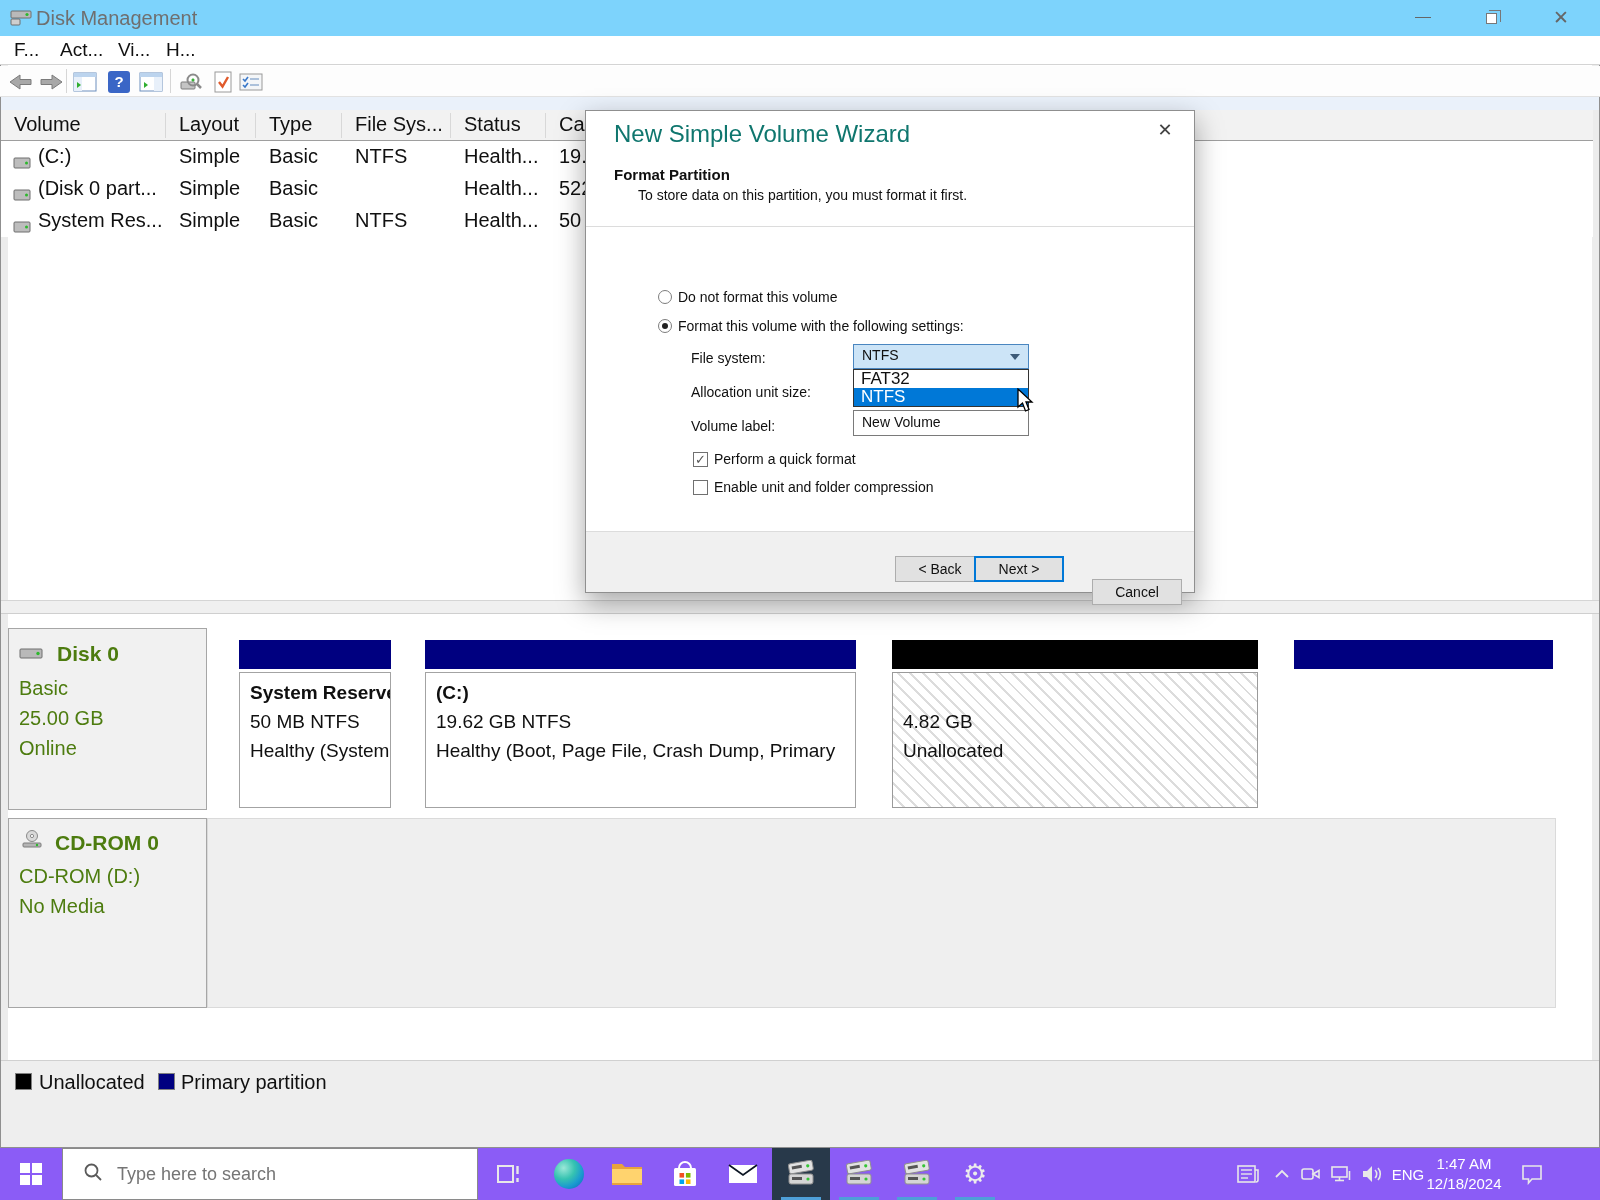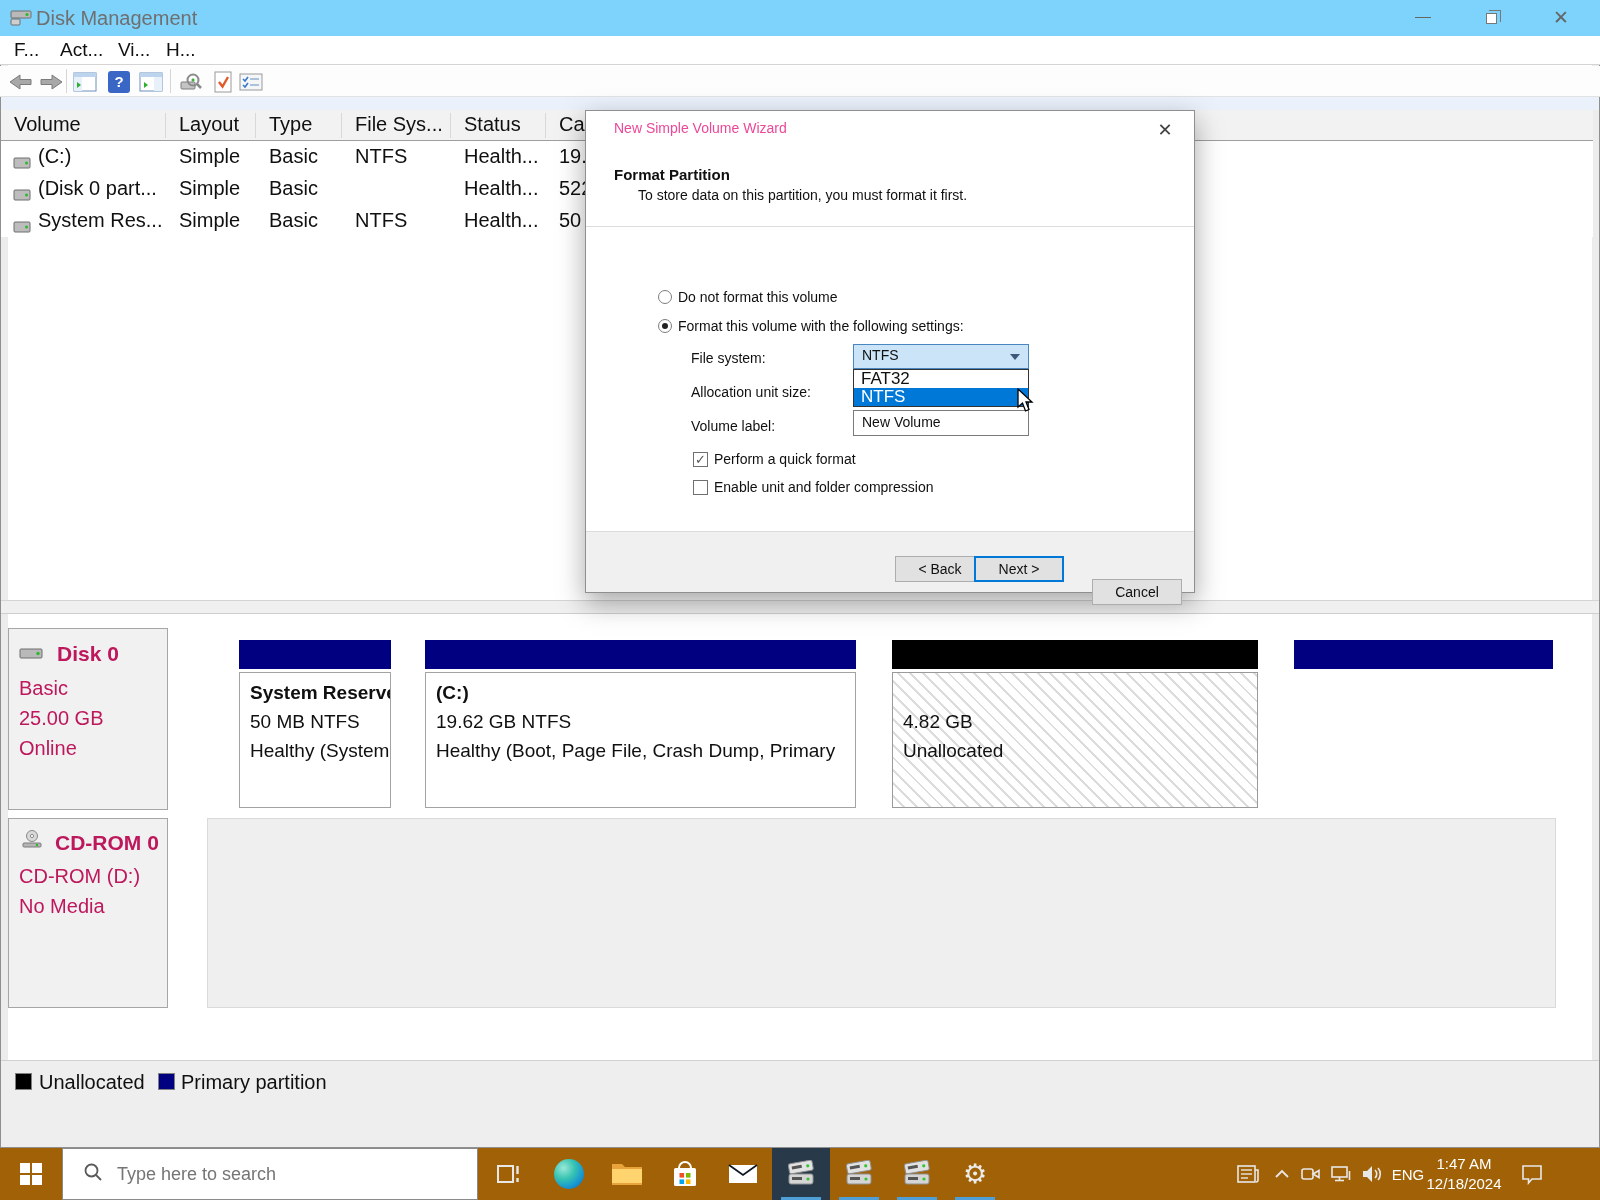--- a/index.html
+++ b/index.html
@@ -27,57 +27,57 @@
   .blue-strip { position:absolute; left:1px; top:97px; width:1598px; height:13px; background:#eaf1fa; }
 
   
   .list-header { position:absolute; left:1px; top:110px; width:1592px; height:31px; background:#f2f2f2; border-bottom:1px solid #9e9e9e; font-size:20px; color:#101010; }
   .hcell { position:absolute; top:3px; padding-left:13px; height:25px; border-right:1px solid #d8d8d8; overflow:hidden; white-space:nowrap; }
   .lrow { position:absolute; left:1px; width:1592px; height:32px; background:#fff; font-size:20px; color:#101010; }
   .lcell { position:absolute; top:4px; padding-left:13px; white-space:nowrap; overflow:hidden; }
 
   
   .splitter { position:absolute; left:1px; top:600px; width:1598px; height:14px; background:#f0f0f0; border-top:1px solid #d5d5d5; border-bottom:1px solid #cfcfcf; }
-  .disk-panel { position:absolute; left:8px; width:160px; background:#f1f1f1; border:1px solid #a6a6a6; font-size:20px; color:#be185d; }
+  .disk-panel { position:absolute; left:8px; width:199px; background:#f1f1f1; border:1px solid #a6a6a6; font-size:20px; color:#4d7c0f; }
   .panel-title { font-weight:bold; font-size:21px; }
   .part { position:absolute; top:640px; height:168px; display:flex; flex-direction:column;padding-left:32px; }
   .part-head { height:29px; }
   .head-primary { background:#000080; }
   .head-unalloc { background:#000000; }
   .part-body { flex:1; margin-top:3px; border:1px solid #a3a3a3; background:#fff; padding:5px 4px 0 10px; font-size:19px; line-height:29px; white-space:nowrap; overflow:hidden; color:#101010; }
   .part-body.hatch { background:repeating-linear-gradient(45deg,#ffffff 0 7px,#dcdcdc 7px 9px); border-color:#9a9a9a; }
   .pt-bold { font-weight:bold; min-height:29px; }
   .pt { min-height:29px; }
   .media-area { position:absolute; left:207px; top:818px; width:1349px; height:190px; background:#efefef; border:1px solid #dadada; }
   .bottom-gray { position:absolute; left:1px; top:1060px; width:1598px; height:87px; background:#eeeeee; border-top:1px solid #d0d0d0; }
   .legend-row { position:absolute; left:0; top:10px; width:1598px; height:26px; overflow:hidden; font-size:20px; color:#101010; }
   .legend-swatch { position:absolute; top:2px; width:17px; height:17px; border:1px solid #808080; }
 
   
   .dialog { position:absolute; left:585px; top:110px; width:610px; height:483px; background:#ffffff; border:1px solid #8f8f8f; box-shadow:0 10px 26px rgba(0,0,0,0.35); font-size:14px; color:#101010; }
-  .dlg-title { position:absolute; left:28px; top:9px; font-size:14px; color:#ec4899; }
+  .dlg-title { position:absolute; left:28px; top:9px; font-size:24px; color:#0f766e; }
   .dlg-close { position:absolute; right:14px; top:8px; width:30px; height:26px; text-align:center; font-size:18px; color:#444; }
   .dlg-head { position:absolute; left:28px; top:55px; font-weight:bold; font-size:15px; }
   .dlg-sub { position:absolute; left:52px; top:76px; font-size:14px; }
   .dlg-divider { position:absolute; left:0; top:115px; width:608px; height:1px; background:#dcdcdc; }
   .dlg-strip { position:absolute; left:0; top:420px; width:608px; height:61px; background:#f0f0f0; border-top:1px solid #dcdcdc; }
   .radio { position:absolute; width:14px; height:14px; border:1px solid #7d7d7d; border-radius:50%; background:#fff; }
   .radio.sel::after { content:""; position:absolute; left:3px; top:3px; width:6px; height:6px; border-radius:50%; background:#222; }
   .cb { position:absolute; width:15px; height:15px; border:1px solid #707070; background:#fff; font-size:13px; line-height:13px; text-align:center; color:#555; }
   .combo { position:absolute; left:267px; top:233px; width:176px; height:25px; background:#cce4f7; border:1px solid #4a86c0; padding:2px 8px; font-size:14px; }
   .combo-chev { position:absolute; right:8px; top:9px; width:0; height:0; border-left:5px solid transparent; border-right:5px solid transparent; border-top:6px solid #3c5a78; }
   .ddlist { position:absolute; left:267px; top:258px; width:176px; background:#fff; border:1px solid #333; z-index:5; }
   .dditem { height:18px; padding:0 7px; font-size:17px; line-height:18px; }
   .dditem.sel { background:#0078d7; color:#fff; }
   .txtinput { position:absolute; left:267px; top:299px; width:176px; height:26px; background:#fff; border:1px solid #7a7a7a; padding:3px 8px; font-size:14px; }
   .btn { position:absolute; top:445px; width:90px; height:26px; background:#e1e1e1; border:1px solid #adadad; text-align:center; line-height:24px; font-size:14px; }
   .btn.focus { border:2px solid #0078d7; line-height:22px; }
 
   
-  .taskbar { position:absolute; left:0; top:1148px; width:1600px; height:52px; background:#a16207; }
+  .taskbar { position:absolute; left:0; top:1148px; width:1600px; height:52px; background:#8b5cf6; }
   .tb-btn { position:absolute; top:0; height:52px; display:flex; align-items:center; justify-content:center; }
   .tb-underline { position:absolute; bottom:0; left:9px; right:9px; height:3px; background:#4e9fd8; }
   .tb-active { background:#28394a; }
   .searchbox { position:absolute; left:62px; top:0; width:416px; height:52px; background:#ffffff; display:flex; align-items:center; border:1px solid #8a8a8a; }
   .searchbox input { border:none; outline:none; font-size:18px; color:#3c3c3c; width:330px; background:transparent; font-family:"Liberation Sans",sans-serif; }
   .tray-txt { color:#ffffff; font-size:15px; }
   .clock { position:absolute; left:1425px; top:6px; width:78px; text-align:center; color:#fff; font-size:15px; line-height:20px; }
 
   .cursor { position:absolute; left:1016px; top:388px; z-index:50; }
 </style>

